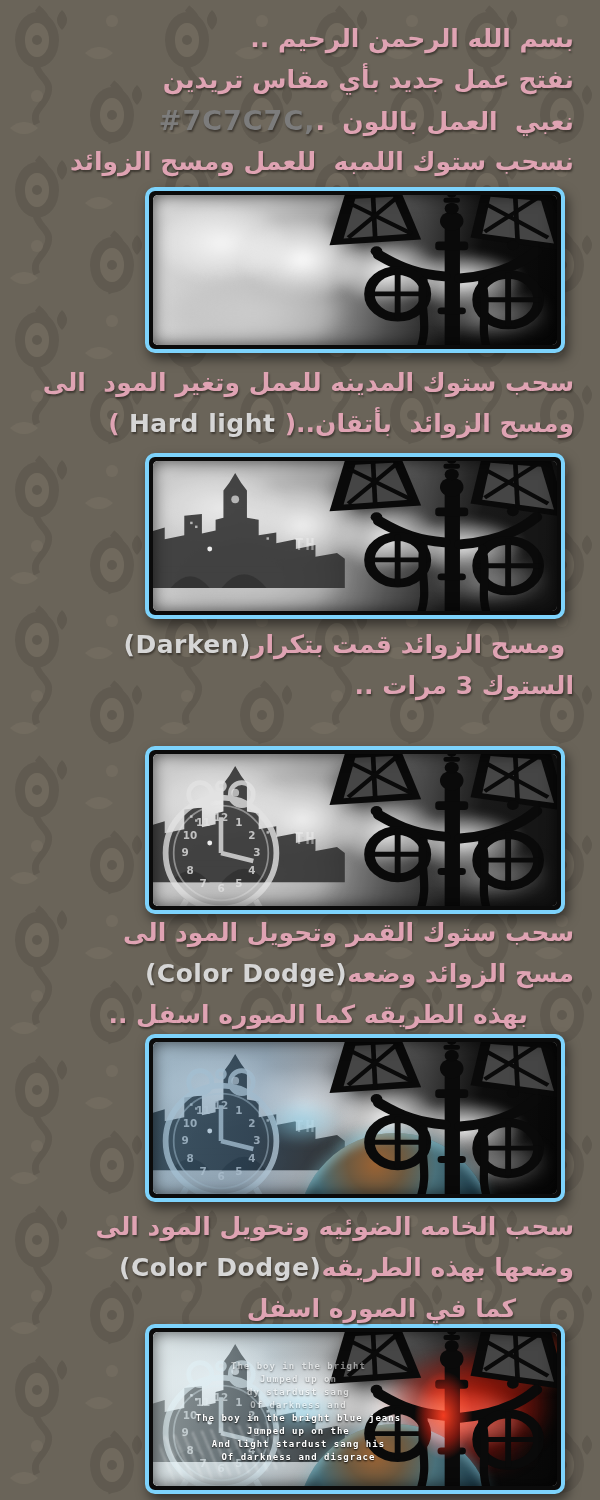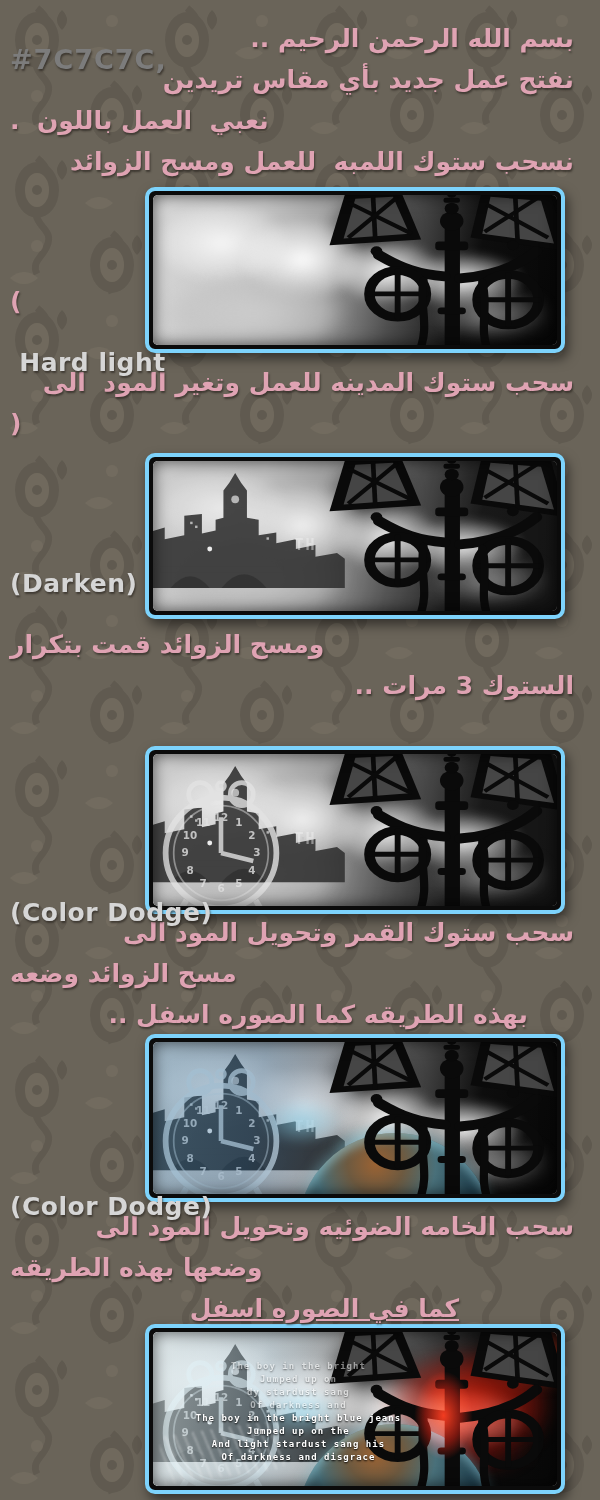--- a/index.html
+++ b/index.html
@@ -7,28 +7,28 @@
     width:600px;height:1500px;position:relative;overflow:hidden;
     background:#6a6459;
     font-family:"DejaVu Sans",sans-serif;
   }
   #bg-pattern{position:absolute;inset:0;z-index:0;}
   
   .sec{position:absolute;right:26px;left:10px;z-index:3;text-align:right;}
   .line{direction:rtl;height:41px;line-height:41px;font-weight:bold;font-size:25px;
         color:#dfa3b3;text-shadow:1px 2px 2px rgba(35,30,25,.6);white-space:pre;}
   .row{display:flex;direction:ltr;justify-content:flex-end;align-items:baseline;
-       gap:20px;height:41px;line-height:41px;font-weight:bold;font-size:25px;
-       text-shadow:1px 2px 2px rgba(35,30,25,.6);flex-direction:column;}
+       gap:0;height:41px;line-height:41px;font-weight:bold;font-size:25px;
+       text-shadow:1px 2px 2px rgba(35,30,25,.6);}
   .row .ar{direction:rtl;color:#dfa3b3;white-space:pre;}
   .row .latin{color:#d6d6d6;letter-spacing:.5px;white-space:pre;}
   .row .pp{color:#dfa3b3;white-space:pre;}
   .row .grayhex{color:#7c7c7c;font-size:27px;letter-spacing:1px;white-space:pre;}
   .offset-r30{margin-right:46px;}
-  .offset-r130{margin-right:115px;text-decoration:underline;}
+  .offset-r130{margin-right:58px;}
   
   .shot{position:absolute;left:145px;width:420px;box-sizing:border-box;z-index:2;
         border:4px solid #7dd3fc;border-radius:10px;background:#0b0b0b;padding:4px;
         box-shadow:3px 6px 12px rgba(0,0,0,.5);}
   .scene{position:relative;width:100%;height:100%;border-radius:5px;overflow:hidden;background:#9a9a9a;}
   .ly{position:absolute;}
   .sky{inset:0;background:linear-gradient(102deg,#d8d8d8 0%,#c4c4c4 26%,#9d9d9d 44%,#4f4f4f 60%,#0d0d0d 78%,#070707 100%);}
   .dark-c{left:38%;top:-14%;width:32%;height:72%;
           background:radial-gradient(closest-side,rgba(8,8,8,.85),transparent 75%);filter:blur(5px);}
   .cl{background:radial-gradient(closest-side,rgba(255,255,255,.97),rgba(255,255,255,.3) 58%,transparent 75%);filter:blur(5px);}
@@ -213,20 +213,21 @@
     <div class="ly vign"></div>
   </div>
 </div>
 
 <div class="sec" style="top:362px">
   <div class="line">سحب ستوك المدينه للعمل وتغير المود  الى</div>
   <div class="row">
     <span class="pp">(</span>
     <span class="latin"> Hard light </span>
     <span class="pp">)</span>
+    <span class="ar">ومسح الزوائد  بأتقان..</span>
   </div>
 </div>
 
 <div class="shot" style="top:453px;height:166px">
   <div class="scene">
     <div class="ly sky"></div>
     <div class="ly dark-c"></div>
     <div class="ly cl c1"></div>
     <div class="ly cl c2"></div>
     <div class="ly cl c3"></div>

